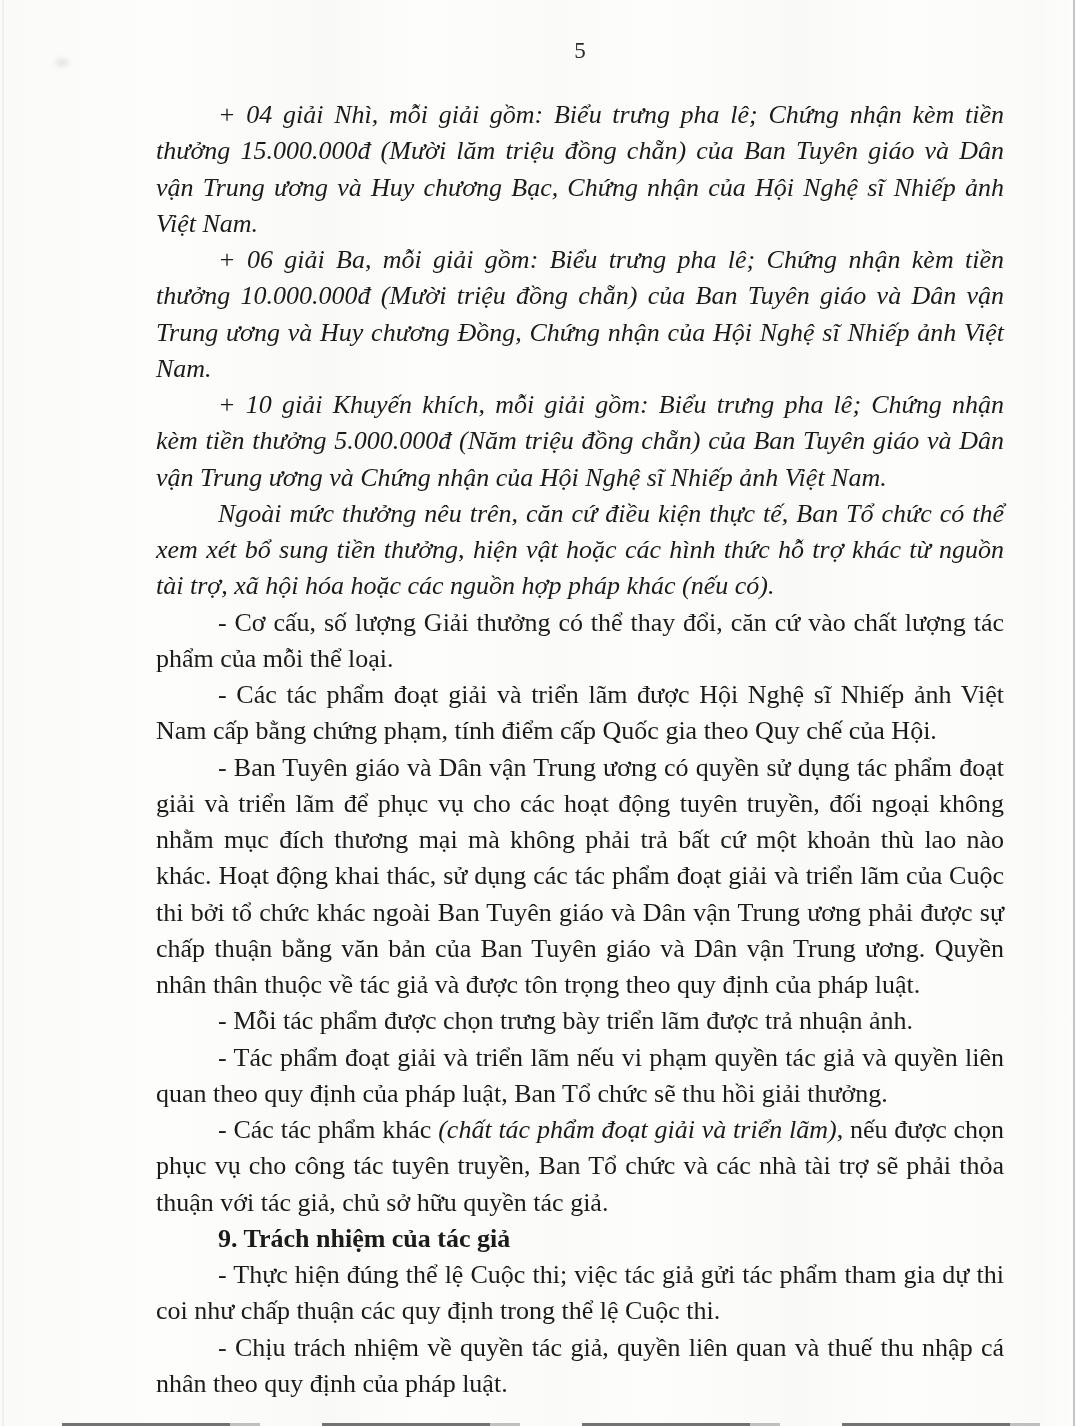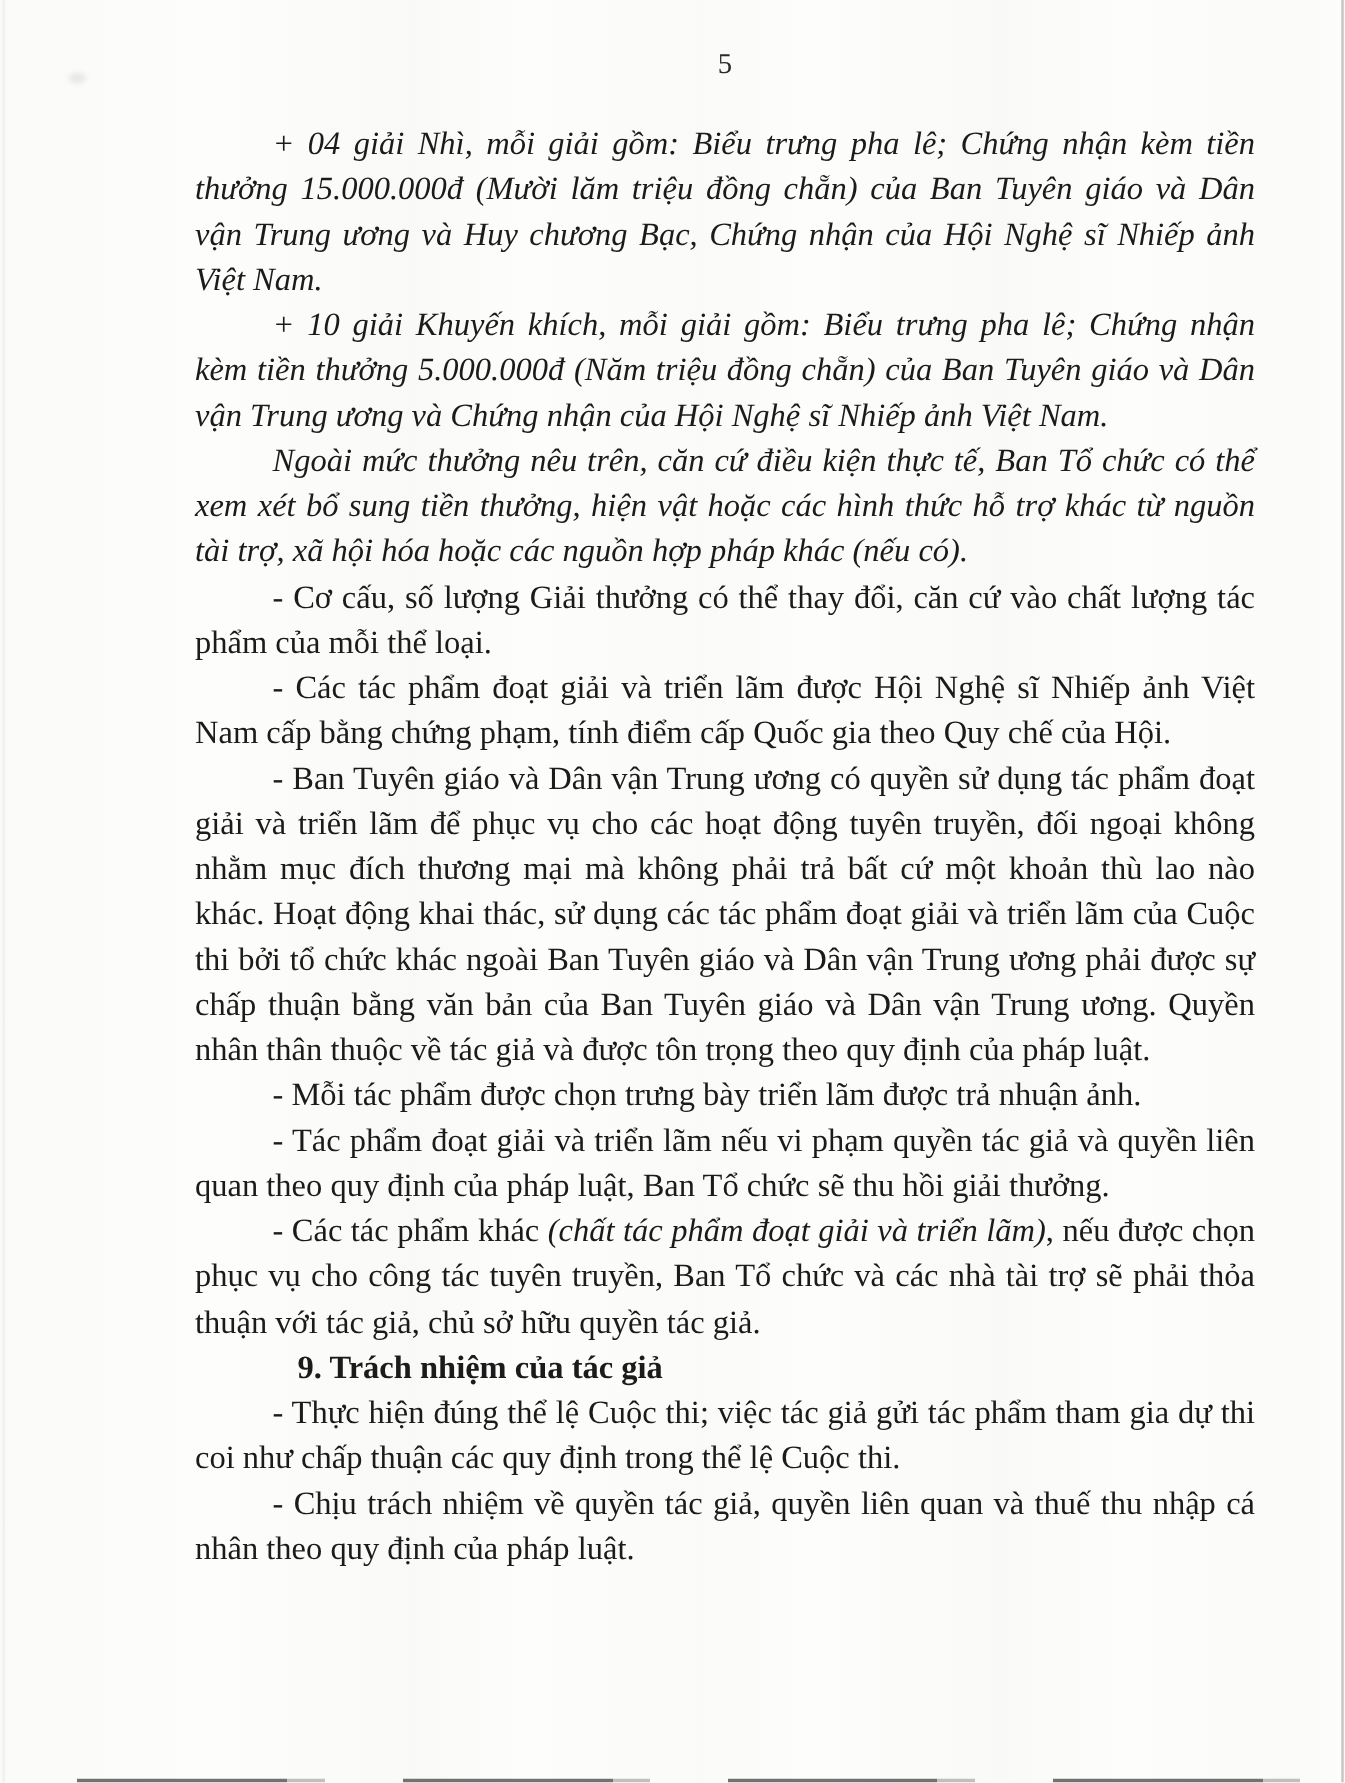--- a/index.html
+++ b/index.html
@@ -32,21 +32,21 @@
     position: absolute;
     left: 156px; top: 97px; width: 848px;
     font-size: 26px;
     line-height: 36.25px;
     color: #1b1b1b;
     text-align: justify;
   }
   .para { margin: 0; text-indent: 62px; }
   .run-regular { font-style: normal; font-weight: normal; }
   .run-italic  { font-style: italic; }
-  .run-bold    { font-weight: bold; margin-left: 20px; }
+  .run-bold    { font-weight: bold; }
   .edge { position: absolute; pointer-events: none; }
   .edge-left   { left: 2px; top: 0; bottom: 0; width: 2px; background: #f0f0ef; }
   .edge-right  { right: 1px; top: 0; bottom: 0; width: 2px; background: #c6c6c6; }
   .edge-bottom {
     left: 0; right: 0; bottom: 0; height: 3px;
     background: repeating-linear-gradient(90deg,
       rgba(90,90,90,0.0) 0px,  rgba(90,90,90,0.0) 62px,
       rgba(90,90,90,0.85) 62px, rgba(90,90,90,0.85) 230px,
       rgba(120,120,120,0.45) 230px, rgba(120,120,120,0.45) 260px);
   }
@@ -58,20 +58,21 @@
   }
 </style>
 </head>
 <body>
 
 <div class="page">
   <div class="smudge"></div>
   <div class="page-number">5</div>
   <main class="content">
       <p class="para"><span class="run-italic">+ 04 giải Nhì, mỗi giải gồm: Biểu trưng pha lê; Chứng nhận kèm tiền thưởng 15.000.000đ (Mười lăm triệu đồng chẵn) của Ban Tuyên giáo và Dân vận Trung ương và Huy chương Bạc, Chứng nhận của Hội Nghệ sĩ Nhiếp ảnh Việt Nam.</span></p>
+      <p class="para"><span class="run-italic">+ 06 giải Ba, mỗi giải gồm: Biểu trưng pha lê; Chứng nhận kèm tiền thưởng 10.000.000đ (Mười triệu đồng chẵn) của Ban Tuyên giáo và Dân vận Trung ương và Huy chương Đồng, Chứng nhận của Hội Nghệ sĩ Nhiếp ảnh Việt Nam.</span></p>
       <p class="para"><span class="run-italic">+ 10 giải Khuyến khích, mỗi giải gồm: Biểu trưng pha lê; Chứng nhận kèm tiền thưởng 5.000.000đ (Năm triệu đồng chẵn) của Ban Tuyên giáo và Dân vận Trung ương và Chứng nhận của Hội Nghệ sĩ Nhiếp ảnh Việt Nam.</span></p>
       <p class="para"><span class="run-italic">Ngoài mức thưởng nêu trên, căn cứ điều kiện thực tế, Ban Tổ chức có thể xem xét bổ sung tiền thưởng, hiện vật hoặc các hình thức hỗ trợ khác từ nguồn tài trợ, xã hội hóa hoặc các nguồn hợp pháp khác (nếu có).</span></p>
       <p class="para"><span class="run-regular">- Cơ cấu, số lượng Giải thưởng có thể thay đổi, căn cứ vào chất lượng tác phẩm của mỗi thể loại.</span></p>
       <p class="para"><span class="run-regular">- Các tác phẩm đoạt giải và triển lãm được Hội Nghệ sĩ Nhiếp ảnh Việt Nam cấp bằng chứng phạm, tính điểm cấp Quốc gia theo Quy chế của Hội.</span></p>
       <p class="para"><span class="run-regular">- Ban Tuyên giáo và Dân vận Trung ương có quyền sử dụng tác phẩm đoạt giải và triển lãm để phục vụ cho các hoạt động tuyên truyền, đối ngoại không nhằm mục đích thương mại mà không phải trả bất cứ một khoản thù lao nào khác. Hoạt động khai thác, sử dụng các tác phẩm đoạt giải và triển lãm của Cuộc thi bởi tổ chức khác ngoài Ban Tuyên giáo và Dân vận Trung ương phải được sự chấp thuận bằng văn bản của Ban Tuyên giáo và Dân vận Trung ương. Quyền nhân thân thuộc về tác giả và được tôn trọng theo quy định của pháp luật.</span></p>
       <p class="para"><span class="run-regular">- Mỗi tác phẩm được chọn trưng bày triển lãm được trả nhuận ảnh.</span></p>
       <p class="para"><span class="run-regular">- Tác phẩm đoạt giải và triển lãm nếu vi phạm quyền tác giả và quyền liên quan theo quy định của pháp luật, Ban Tổ chức sẽ thu hồi giải thưởng.</span></p>
       <p class="para"><span class="run-regular">- Các tác phẩm khác </span><span class="run-italic">(chất tác phẩm đoạt giải và triển lãm)</span><span class="run-regular">, nếu được chọn phục vụ cho công tác tuyên truyền, Ban Tổ chức và các nhà tài trợ sẽ phải thỏa thuận với tác giả, chủ sở hữu quyền tác giả.</span></p>
       <p class="para"><span class="run-bold">9. Trách nhiệm của tác giả</span></p>
       <p class="para"><span class="run-regular">- Thực hiện đúng thể lệ Cuộc thi; việc tác giả gửi tác phẩm tham gia dự thi coi như chấp thuận các quy định trong thể lệ Cuộc thi.</span></p>

